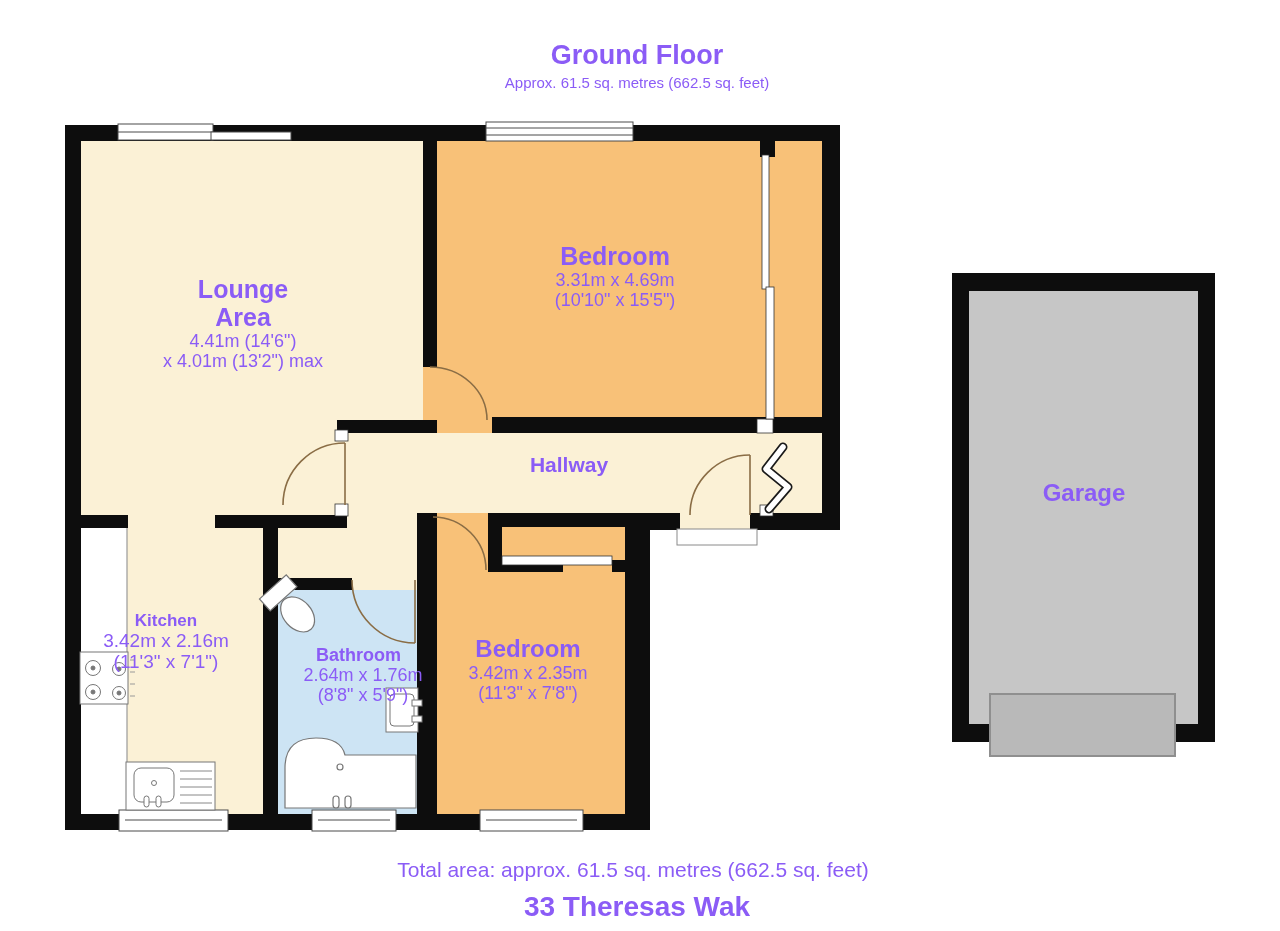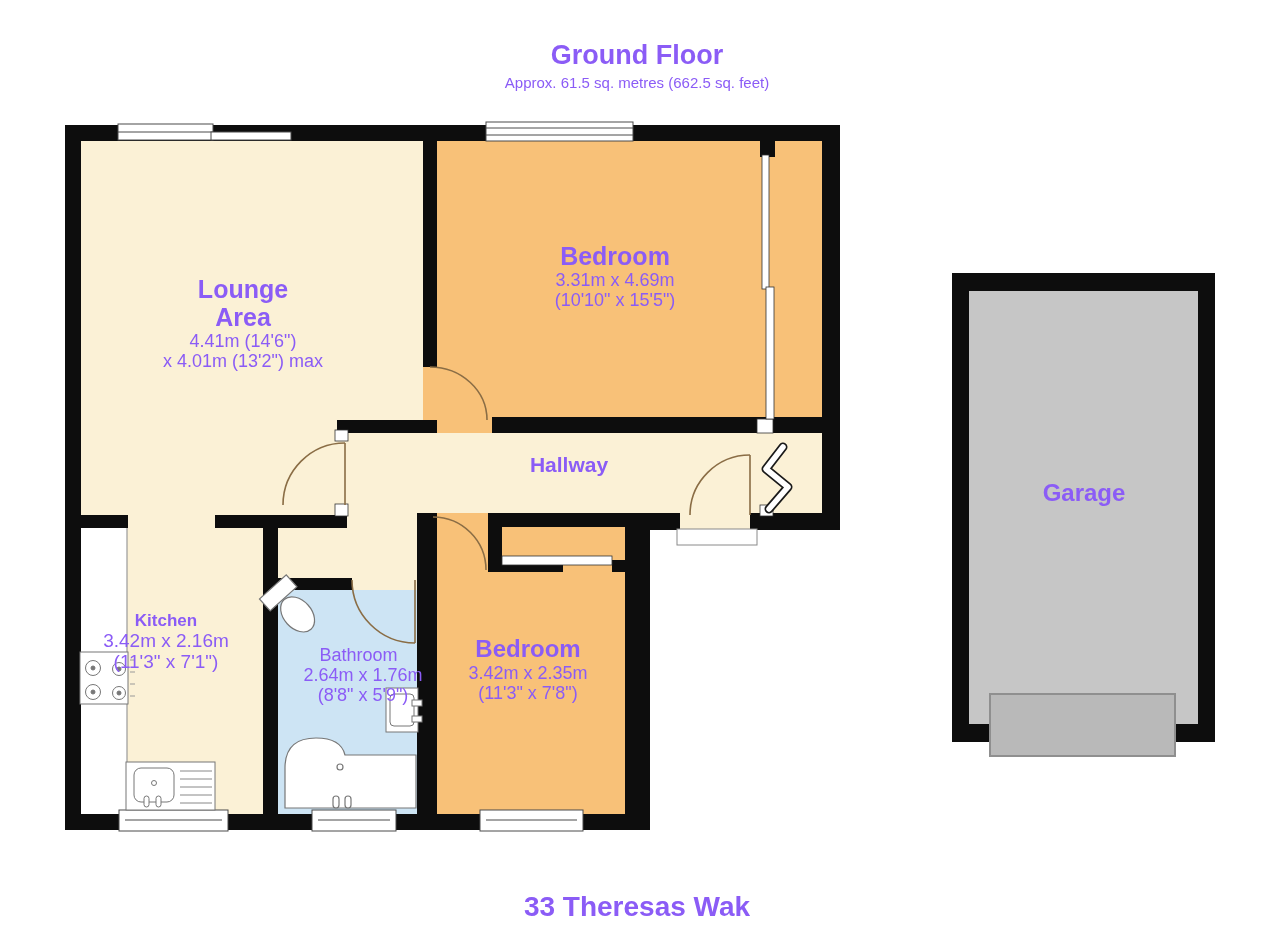--- a/index.html
+++ b/index.html
@@ -5,21 +5,21 @@
   html,body{margin:0;padding:0;background:#fff;}
   #canvas{position:relative;width:1280px;height:931px;background:#fff;overflow:hidden;
           font-family:"Liberation Sans", sans-serif;color:#8b5cf6;}
   svg{position:absolute;left:0;top:0;}
   .lbl{position:absolute;transform:translateX(-50%);text-align:center;white-space:nowrap;line-height:1.12;}
   .t-title{font-size:27px;font-weight:bold;}
   .t-sub{font-size:15px;}
   .r-name{font-size:25px;font-weight:bold;}
   .r-name-md{font-size:24px;font-weight:bold;}
   .r-name-sm{font-size:17px;font-weight:bold;}
-  .r-name-ba{font-size:18px;font-weight:normal;margin-left:31px;}
+  .r-name-ba{font-size:18px;font-weight:bold;margin-left:31px;}
   .r-dim{font-size:18px;}
   .r-dim-sm{font-size:19px;}
   .r-dim-ba{font-size:18px;margin-left:40px;}
   .hall{font-size:21px;font-weight:bold;}
   .foot{font-size:21px;}
   .foot-b{font-size:28px;font-weight:bold;}
 </style>
 </head>
 <body>
 
@@ -195,15 +195,16 @@
   </div>
 
   <div class="lbl" style="left:528px;top:636px;">
     <div class="r-name-md">Bedroom</div>
     <div class="r-dim">3.42m x 2.35m</div>
     <div class="r-dim">(11'3" x 7'8")</div>
   </div>
 
   <div class="lbl r-name-md" style="left:1084px;top:480px;">Garage</div>
 
+  <div class="lbl foot" style="left:633px;top:858px;">Total area: approx. 61.5 sq. metres (662.5 sq. feet)</div>
   <div class="lbl foot-b" style="left:637px;top:891px;">33 Theresas Wak</div>
 
 </div>
 
 </body></html>

